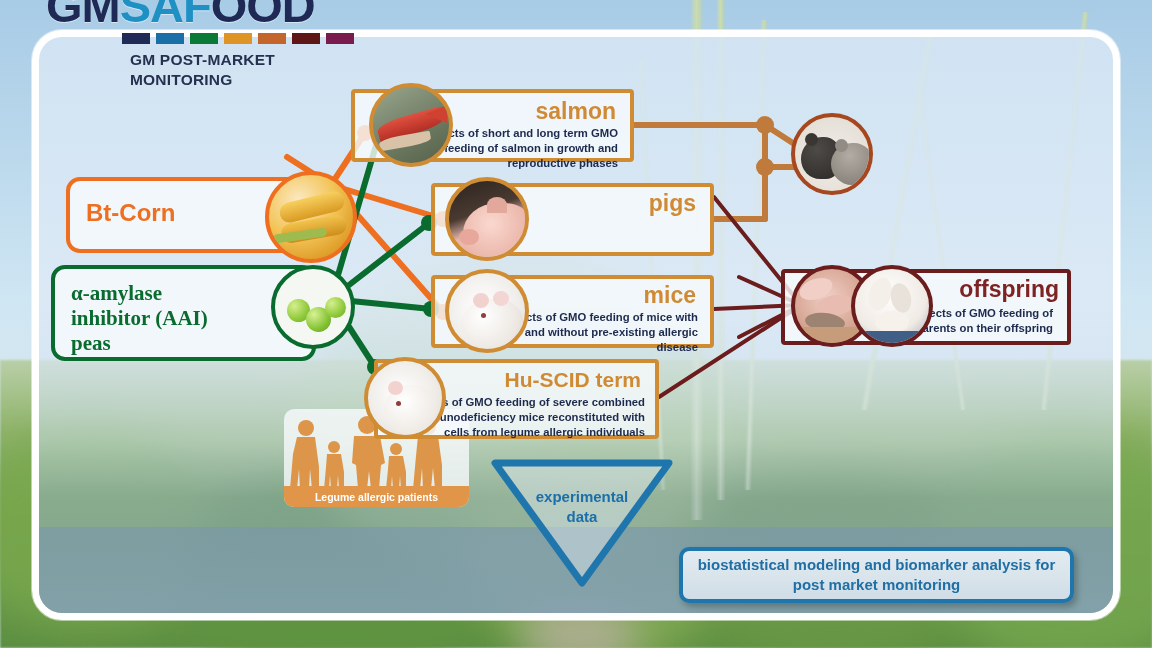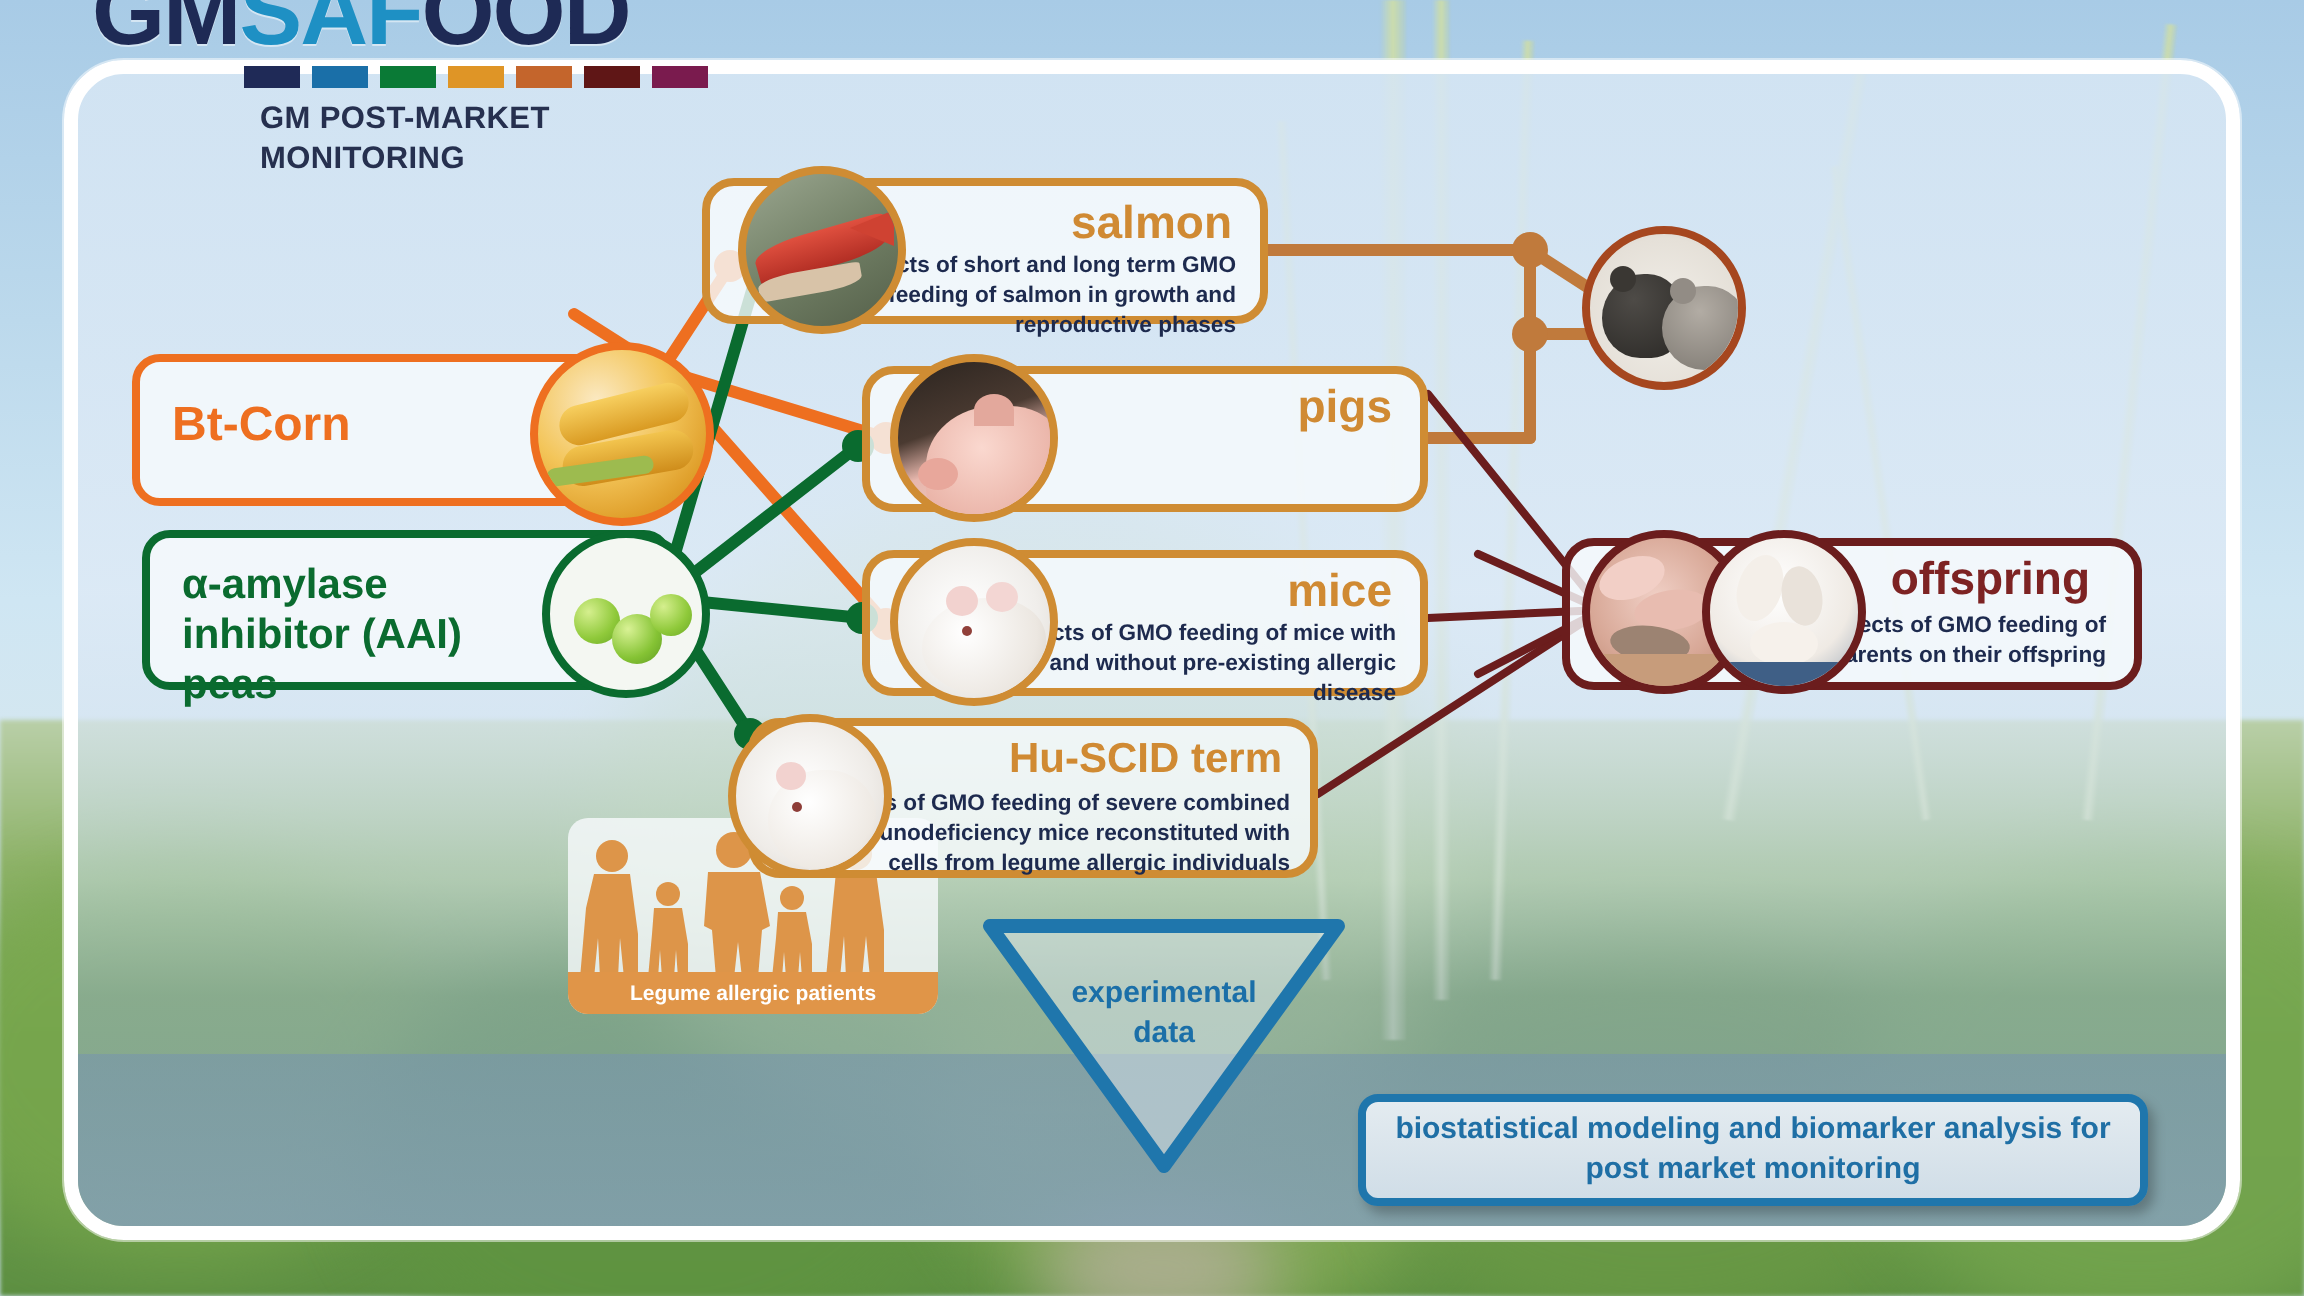--- a/index.html
+++ b/index.html
@@ -56,41 +56,41 @@
   #logo-bars i { display:block; width:28px; height:11px; }
 
   #subtitle {
     position:absolute; left:130px; top:50px; z-index:40;
     font-size:15.5px; font-weight:bold; color:#26304f; line-height:1.3;
     letter-spacing:.2px;
   }
 
   
   .node {
-    position:absolute; border-radius:16px; background:rgba(246,250,253,.82);
+    position:absolute; border-radius:4px; background:rgba(246,250,253,.82);
     z-index:20;
   }
   .node .title {
     position:absolute; font-weight:bold; line-height:1;
   }
   .node .desc {
     position:absolute; font-size:11.3px; font-weight:bold; color:#1d2a4e;
     line-height:1.32; text-align:right;
   }
 
   
   .bubble {
     position:absolute; border-radius:50%; overflow:hidden; z-index:25;
     background:#ddd;
   }
 
   
   #btcorn { left:27px; top:140px; width:265px; height:76px; border:4px solid #ee6f20; border-radius:14px; }
   #btcorn .title { left:16px; top:20px; font-size:24px; color:#ee6f20; }
-  #peas { left:32px; top:228px; width:265px; height:80px; border:4px solid #0a6b2f; border-radius:14px; }
+  #peas { left:12px; top:228px; width:265px; height:96px; border:4px solid #0a6b2f; border-radius:14px;font-family:Liberation Serif, serif; }
   #peas .title { left:16px; top:12px; font-size:21px; color:#0a6b2f; line-height:1.18; }
 
   
   #salmon { left:312px; top:52px; width:283px; height:73px; border:4px solid #cf8c33; }
   #salmon .title { right:14px; top:7px; font-size:23px; color:#d08a33; }
   #salmon .desc { right:12px; top:33px; width:212px; }
 
   
   #pigs  { left:392px; top:146px; width:283px; height:73px; border:4px solid #cf8c33; }
   #pigs .title { right:14px; top:5px; font-size:23px; color:#d08a33; }
@@ -106,21 +106,21 @@
   #huscid .title { right:14px; top:6px; font-size:21px; color:#d08a33; }
   #huscid .desc { right:10px; top:32px; width:252px; }
 
   
   #rats { left:760px; top:82px; width:275px; height:70px; border:4px solid #a6471f; }
   #rats .title { right:16px; top:4px; font-size:23px; color:#bb5a2c; }
   #rats .desc { right:14px; top:32px; width:175px; }
 
   
   #offspring { left:742px; top:232px; width:290px; height:76px; border:4px solid #6b1d1d; }
-  #offspring .title { right:22px; top:5px; font-size:23px; color:#7d2323; }
+  #offspring .title { right:8px; top:5px; font-size:23px; color:#7d2323; }
   #offspring .desc { right:14px; top:33px; width:175px; }
 
   
   #legume {
     position:absolute; left:245px; top:372px; width:185px; height:98px;
     border-radius:10px; background:rgba(248,250,252,.80);
     border:0; z-index:18; overflow:hidden;
   }
   #legume .capbar {
     position:absolute; left:0; bottom:0; width:100%; height:21px;

